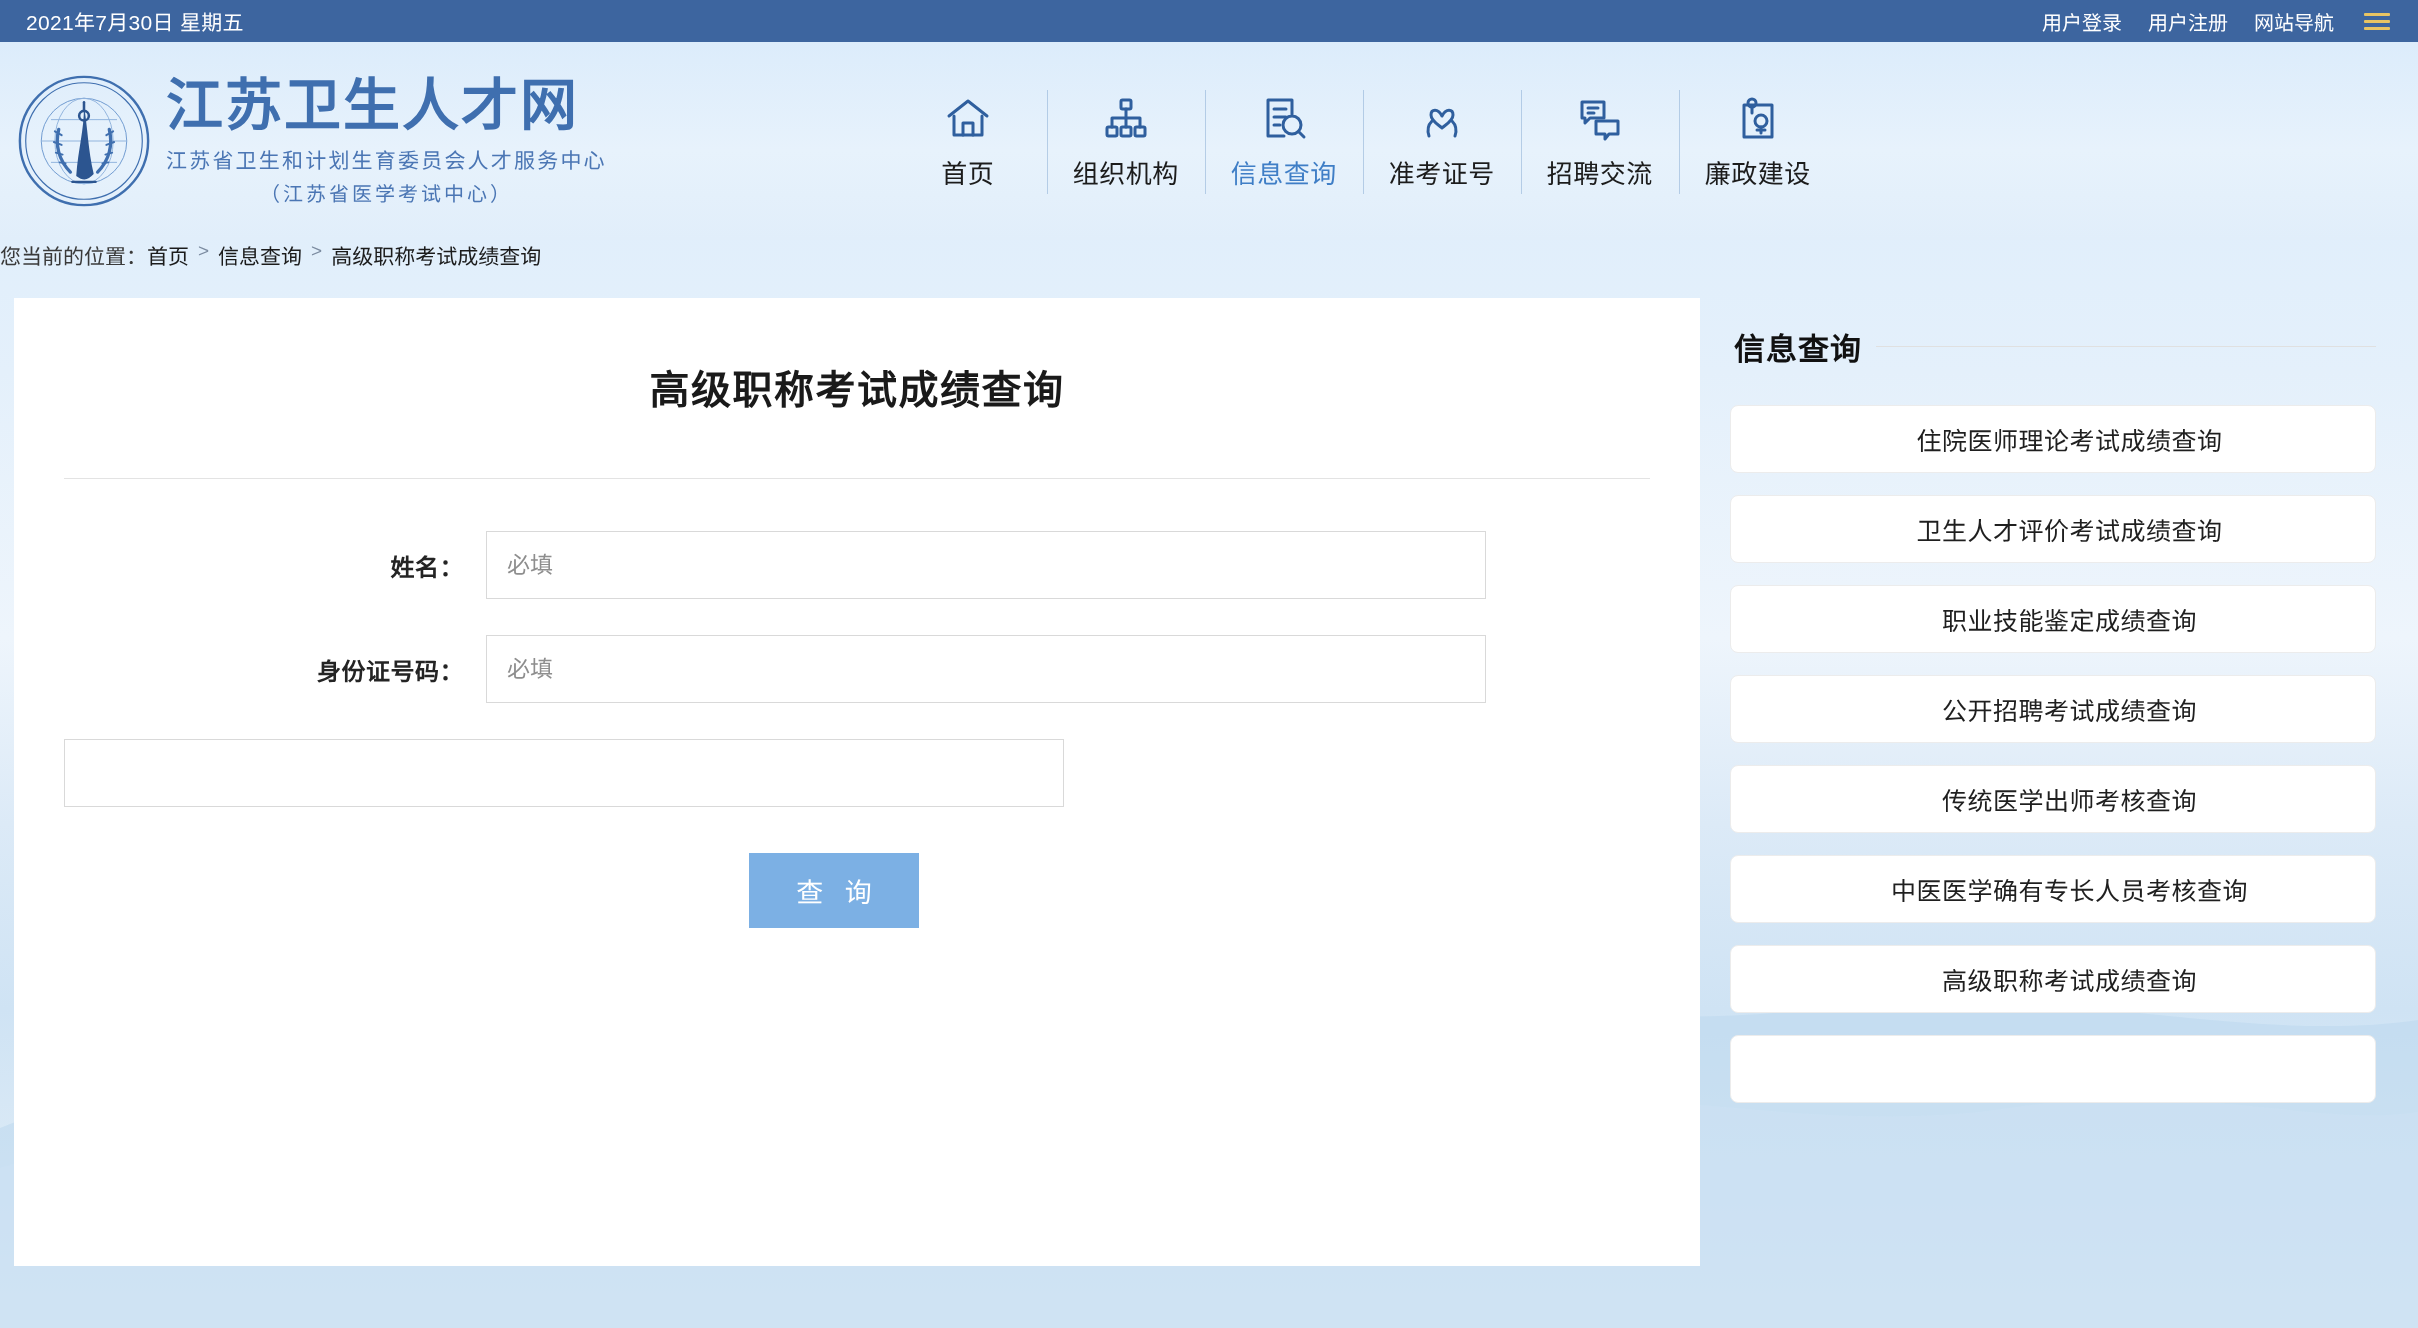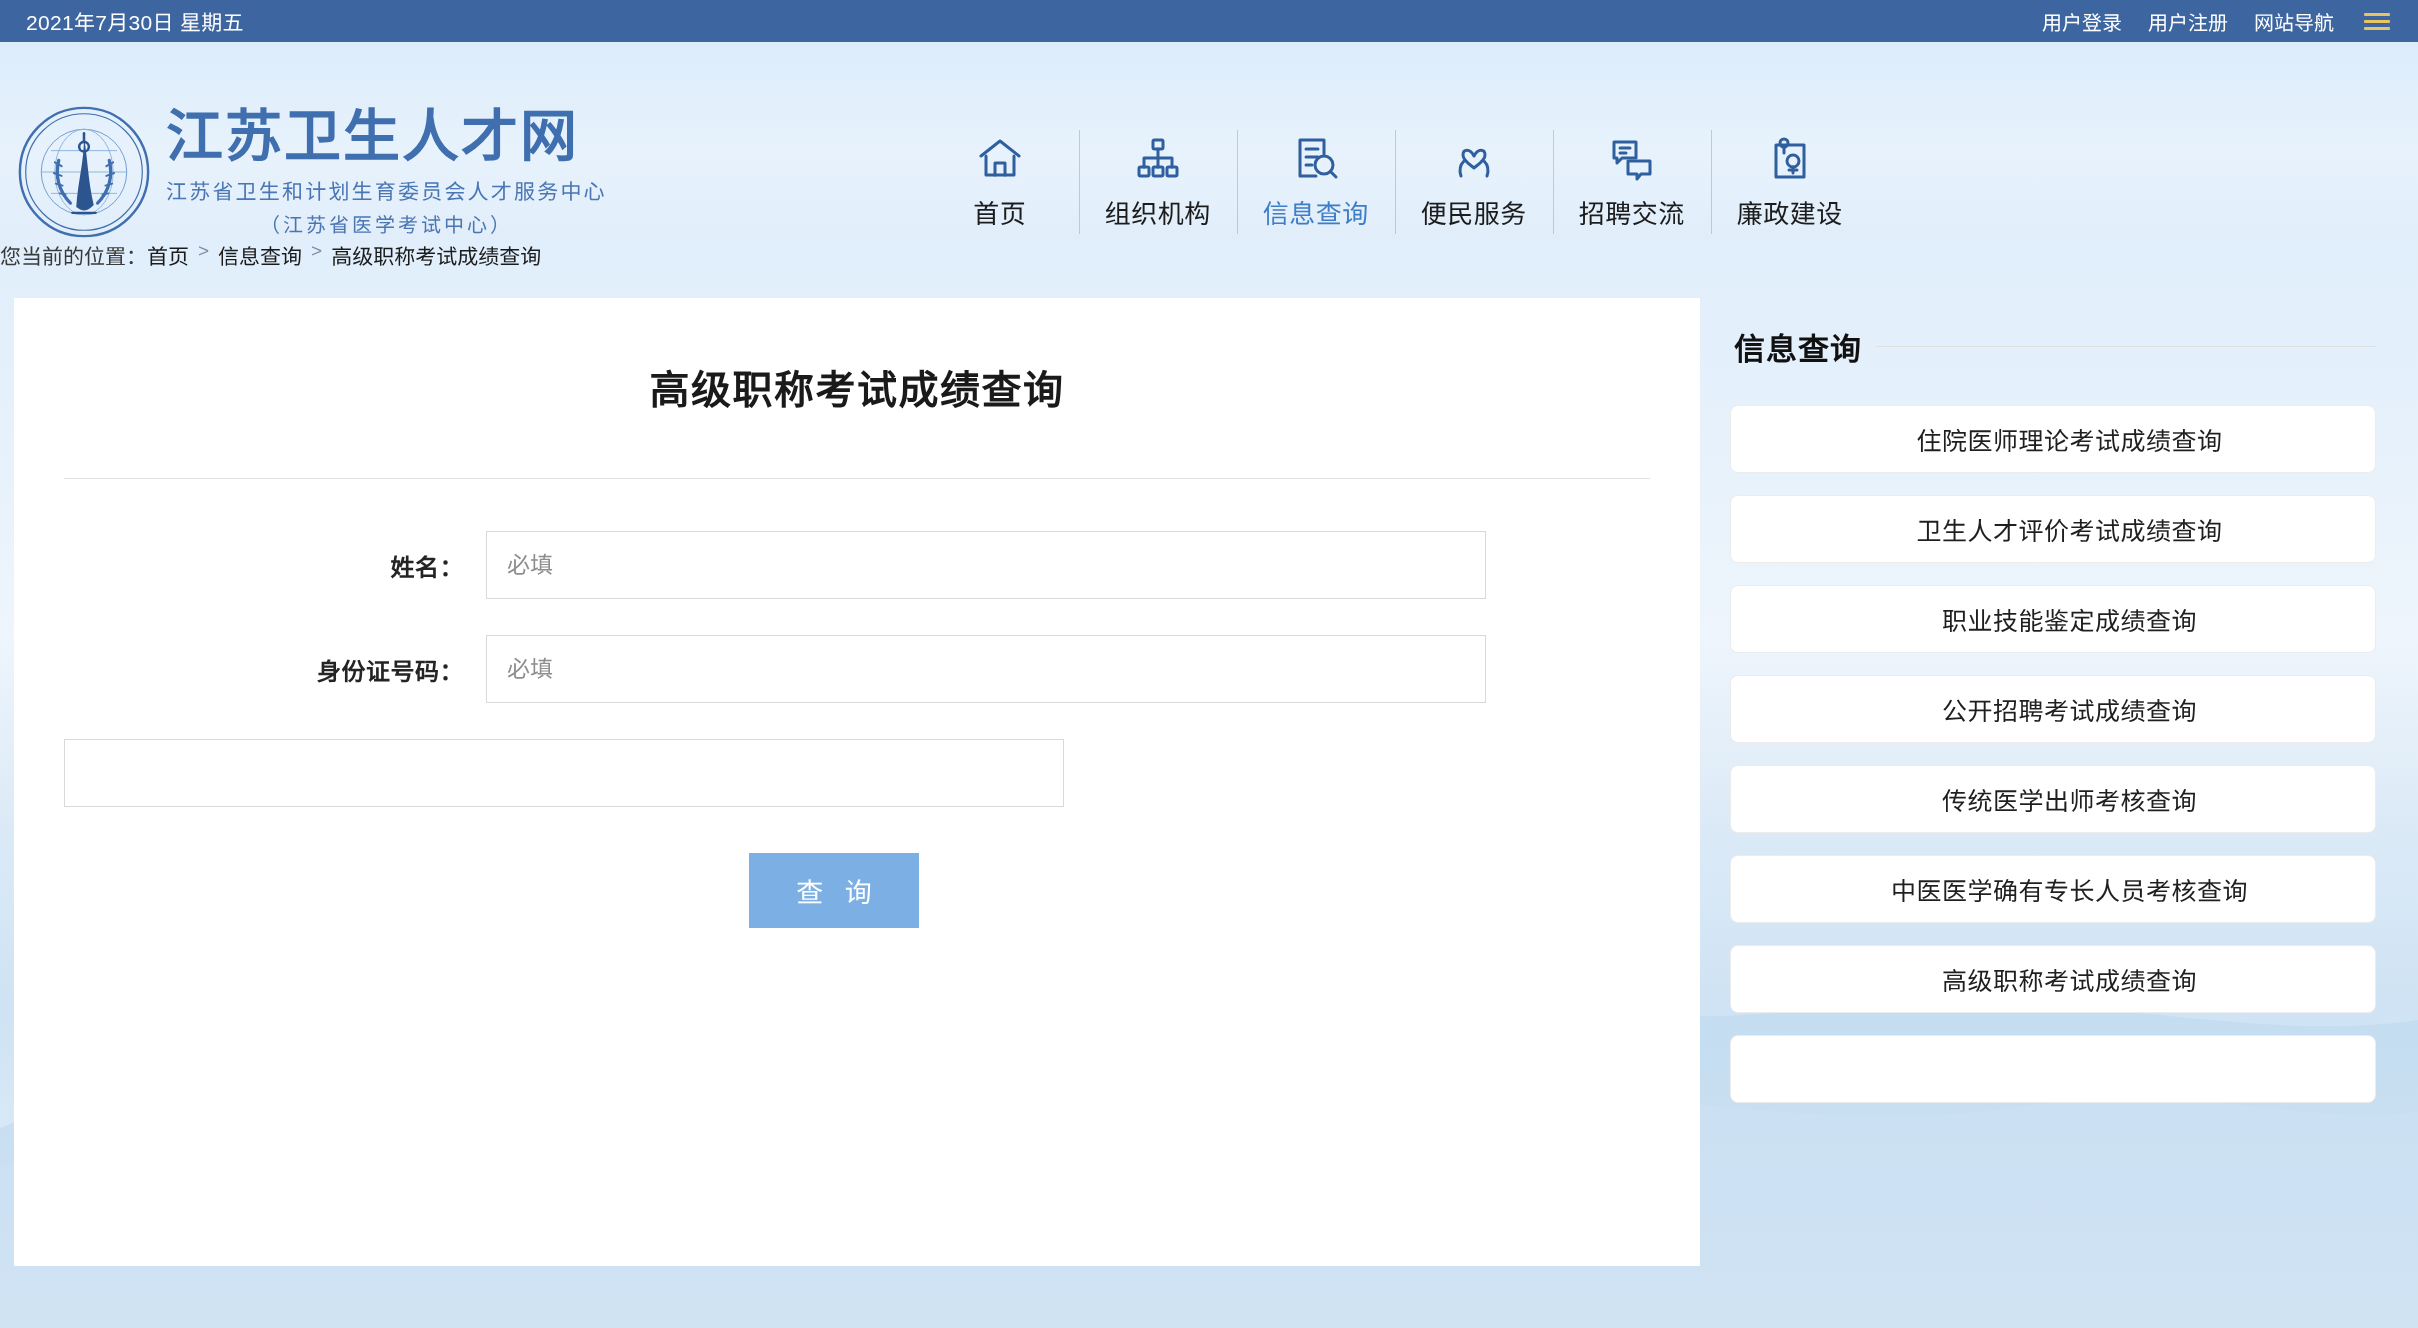--- a/index.html
+++ b/index.html
@@ -39,23 +39,22 @@
   .topbar .spacer { flex: 1; }
   .topbar .tlinks { display: flex; align-items: center; gap: 26px; }
   .topbar .tlink { font-size: 20px; color:#fff; text-decoration: none; white-space: nowrap; }
   .hamburger { display: inline-flex; flex-direction: column; justify-content: center; gap: 4px; width: 26px; margin-left: 4px; }
   .hamburger i { display:block; height: 3px; background: #e8c463; border-radius: 1px; }
 
   
   .header {
     position: relative; z-index: 4;
     height: 198px; width: 100%;
-    display: flex; align-items: flex-end;
+    display: flex; align-items: center;
     background: linear-gradient(180deg,#dcecfb 0%,#e7f2fc 55%,#e1eefa 100%);
-    gap: 32px;
   }
   .brand { display: flex; align-items: center; padding-left: 16px; }
   .emblem { width: 136px; height: 136px; flex: 0 0 136px; }
   .brand-text { margin-left: 14px; }
   .brand-title {
     font-size: 57px; line-height: 1.08; font-weight: 700; color: #3f6faf;
     letter-spacing: 2px; font-family: "DejaVu Sans","Liberation Sans",sans-serif;
   }
   .brand-sub1 { font-size: 21px; color: #4b76b4; letter-spacing: 2.2px; margin-top: 7px; }
   .brand-sub2 { font-size: 20px; color: #4b76b4; letter-spacing: 3px; text-align: center; margin-top: 4px; }
@@ -235,21 +234,21 @@
       </a>
 
       <a class="nav-item" href="#">
         <span class="nav-ico">
           <svg width="48" height="48" viewBox="0 0 48 48" fill="none" stroke="#2f5f9e" stroke-width="3" stroke-linejoin="round" stroke-linecap="round">
             <path d="M24 22 C20 14 13 15 13 21 C13 27 21 31 24 34 C27 31 35 27 35 21 C35 15 28 14 24 22 Z"></path>
             <path d="M14 27 C10 31 9 36 11 42"></path>
             <path d="M34 27 C38 31 39 36 37 42"></path>
           </svg>
         </span>
-        <span class="nav-label">便民服务</span>
+        <span class="nav-label">准考证号</span>
       </a>
 
       <a class="nav-item" href="#">
         <span class="nav-ico">
           <svg width="48" height="48" viewBox="0 0 48 48" fill="none" stroke="#2f5f9e" stroke-width="3" stroke-linejoin="round" stroke-linecap="round">
             <path d="M6 8 L28 8 L28 24 L14 24 L9 29 L9 24 L6 24 Z"></path>
             <path d="M12 14 L22 14 M12 19 L18 19"></path>
             <path d="M20 27 L42 27 L42 40 L33 40 L29 45 L29 40 L20 40 Z"></path>
           </svg>
         </span>

